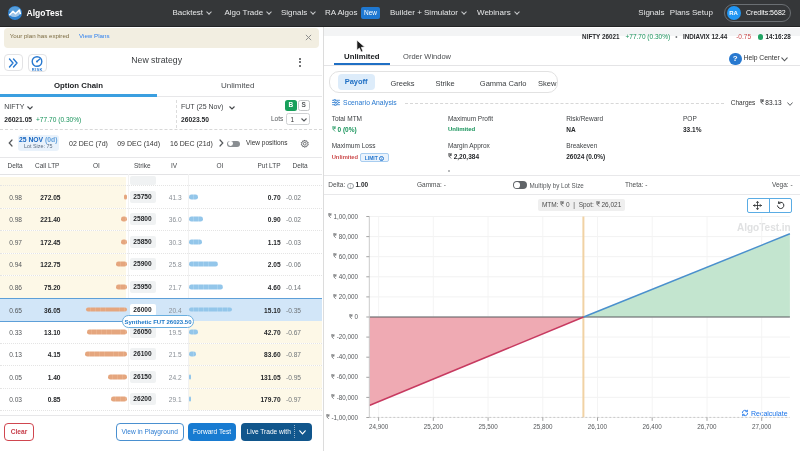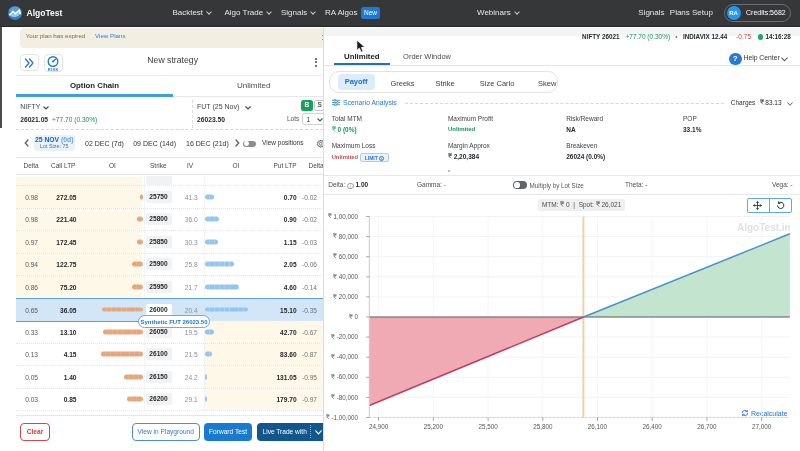--- a/index.html
+++ b/index.html
@@ -3,21 +3,21 @@
 <style>
 *{margin:0;padding:0;box-sizing:border-box;}
 html,body{width:800px;height:451px;overflow:hidden;background:#fff;}
 body{font-family:"Liberation Sans",sans-serif;position:relative;-webkit-font-smoothing:antialiased;}
 .abs{position:absolute;}
 svg{display:block;}
 .ru{display:inline-block;}
 #nav{position:absolute;left:0;top:0;width:800px;height:26.5px;background:#353739;border-bottom:1.5px solid #232425;z-index:5;}
 #nav .item{position:absolute;top:0;height:25px;line-height:26px;font-size:8px;color:#e6e7e8;white-space:nowrap;}
 .cdn{display:inline-block;width:4px;height:4px;border-right:1.2px solid #c7c9cb;border-bottom:1.2px solid #c7c9cb;transform:rotate(45deg);vertical-align:1.5px;margin-left:4px;}
-#lp{position:absolute;left:16px;top:25px;width:323px;height:426px;background:#fff;}
+#lp{position:absolute;left:0;top:25px;width:323px;height:426px;background:#fff;}
 .rowline{position:absolute;left:0;width:322px;border-bottom:1px solid #e7e7e9;}
 .trow{position:absolute;left:0;width:322px;height:22.5px;border-bottom:1px dotted #e4e4e4;}
 .ylw{position:absolute;top:0;bottom:0;background:#fdf8e7;}
 .cell{position:absolute;font-size:6.6px;color:#55585b;top:50%;transform:translateY(-50%);white-space:nowrap;}
 .b{font-weight:bold;color:#26282b;}
 .strikepill{position:absolute;left:129.5px;top:50%;transform:translateY(-50%);width:26px;height:12px;background:#f0f2f3;border-radius:2px;font-size:6.6px;font-weight:bold;color:#26282b;text-align:center;line-height:12px;}
 .obar,.pbar{position:absolute;top:50%;transform:translateY(-50%);height:4.8px;border-radius:2.4px;}
 .obar{background:repeating-linear-gradient(90deg,#e5a67e 0 4px,#e9b08a 4px 4.9px);}
 .pbar{background:repeating-linear-gradient(90deg,#93c6ea 0 4px,#a5d0ee 4px 4.9px);}
 .iv{color:#8a9097;}
@@ -36,20 +36,21 @@
       <path d="M0.5 5 A7 7 0 0 1 13.5 5.5 L7 7 Z" fill="#5fa4dd" opacity="0.8"></path>
       <path d="M1.6 8.8 L5 5.3 L7.5 7.8 L11.3 4 L12.4 7.6" stroke="#fff" stroke-width="1.5" fill="none" stroke-linejoin="round" stroke-linecap="round"></path>
       <path d="M1.6 8.8 L5 5.3 L7.5 7.8 L11.3 4 L12.4 7.8 A7 7 0 0 1 2 9.5 Z" fill="#fff" opacity="0.55"></path>
     </svg>
 <div class="item" style="left:26.5px;font-size:8.5px;font-weight:bold;color:#fff;">AlgoTest</div>
 <div class="item" style="left:172.4px;">Backtest<span class="cdn"></span></div>
 <div class="item" style="left:224.5px;">Algo Trade<span class="cdn"></span></div>
 <div class="item" style="left:281px;">Signals<span class="cdn"></span></div>
 <div class="item" style="left:325px;">RA Algos</div>
 <div class="item" style="left:361px;top:6.5px;height:12.5px;line-height:12.5px;background:#1f78d1;color:#fff;border-radius:2px;padding:0 3px;font-size:6.5px;">New</div>
+<div class="item" style="left:390px;">Builder + Simulator<span class="cdn"></span></div>
 <div class="item" style="left:477px;">Webinars<span class="cdn"></span></div>
 <div class="item" style="left:638.3px;">Signals</div>
 <div class="item" style="left:669.8px;">Plans Setup</div>
 <div class="abs" style="left:724px;top:3.5px;width:67px;height:18px;border:1px solid #6b6f73;border-radius:9px;"></div>
 <div class="abs" style="left:726.5px;top:5.5px;width:14px;height:14px;line-height:14px;border-radius:50%;background:#2196f3;color:#fff;font-size:6px;font-weight:bold;text-align:center;">RA</div>
 <div class="item" style="left:746px;font-size:7px;color:#fff;">Credits:5682</div>
 </div>
 <div class="abs" style="left:0;top:25px;width:2px;height:103px;background:#4a4d50;"></div>
 <div id="lp">
 <div class="abs" style="left:4px;top:3px;width:314.5px;height:19.5px;background:#f2eee1;border-radius:4px;"></div>
@@ -277,21 +278,21 @@
 <div class="abs" style="left:79.1px;top:27px;font-size:7.5px;color:#4a4d50;">Order Window</div>
 <div class="abs" style="left:405px;top:27.5px;width:12.5px;height:12.5px;border-radius:50%;background:#2879d0;color:#fff;font-size:8px;font-weight:bold;text-align:center;line-height:12.5px;">?</div>
 <div class="abs" style="left:419.5px;top:29px;font-size:6.8px;color:#333;">Help Center</div>
 <svg class="abs" style="left:457px;top:32px;" width="7" height="5" viewBox="0 0 7 5">
       <path d="M0.8 0.8 L3.5 3.8 L6.2 0.8" stroke="#55585b" stroke-width="1.1" fill="none" stroke-linecap="round"></path>
     </svg>
 <div class="abs" style="left:4.6px;top:46.4px;width:229px;height:22px;border:1px solid #e2e2e2;border-radius:10px;"></div>
 <div class="abs" style="left:13.6px;top:49.4px;width:37px;height:15.6px;background:#ddecfa;border-radius:4px;color:#1f6fc4;font-size:7.5px;font-weight:bold;text-align:center;line-height:15.6px;">Payoff</div>
 <div class="abs" style="left:66.4px;top:53.5px;font-size:7.5px;color:#3d4043;">Greeks</div>
 <div class="abs" style="left:111.4px;top:53.5px;font-size:7.5px;color:#3d4043;">Strike</div>
-<div class="abs" style="left:155.8px;top:53.5px;font-size:7.5px;color:#3d4043;">Size Carlo</div>
+<div class="abs" style="left:155.8px;top:53.5px;font-size:7.5px;color:#3d4043;">Gamma Carlo</div>
 <div class="abs" style="left:214px;top:53.5px;font-size:7.5px;color:#3d4043;">Skew</div>
 <svg class="abs" style="left:8.2px;top:74.3px;" width="8" height="7" viewBox="0 0 9 8">
       <path d="M0 1.5 H9 M0 4 H9 M0 6.5 H9" stroke="#2879d0" stroke-width="0.9"></path>
       <circle cx="3" cy="1.5" r="1.1" fill="#fff" stroke="#2879d0" stroke-width="0.9"></circle>
       <circle cx="6.2" cy="4" r="1.1" fill="#fff" stroke="#2879d0" stroke-width="0.9"></circle>
       <circle cx="3.8" cy="6.5" r="1.1" fill="#fff" stroke="#2879d0" stroke-width="0.9"></circle>
     </svg>
 <div class="abs" style="left:19.1px;top:73.8px;font-size:6.8px;color:#2879d0;">Scenario Analysis</div>
 <div class="abs" style="left:80.7px;top:77.7px;width:318.9px;border-top:1px dashed #d7d7d7;"></div>
 <div class="abs" style="left:406.8px;top:74.3px;font-size:6.5px;color:#333;">Charges</div>

